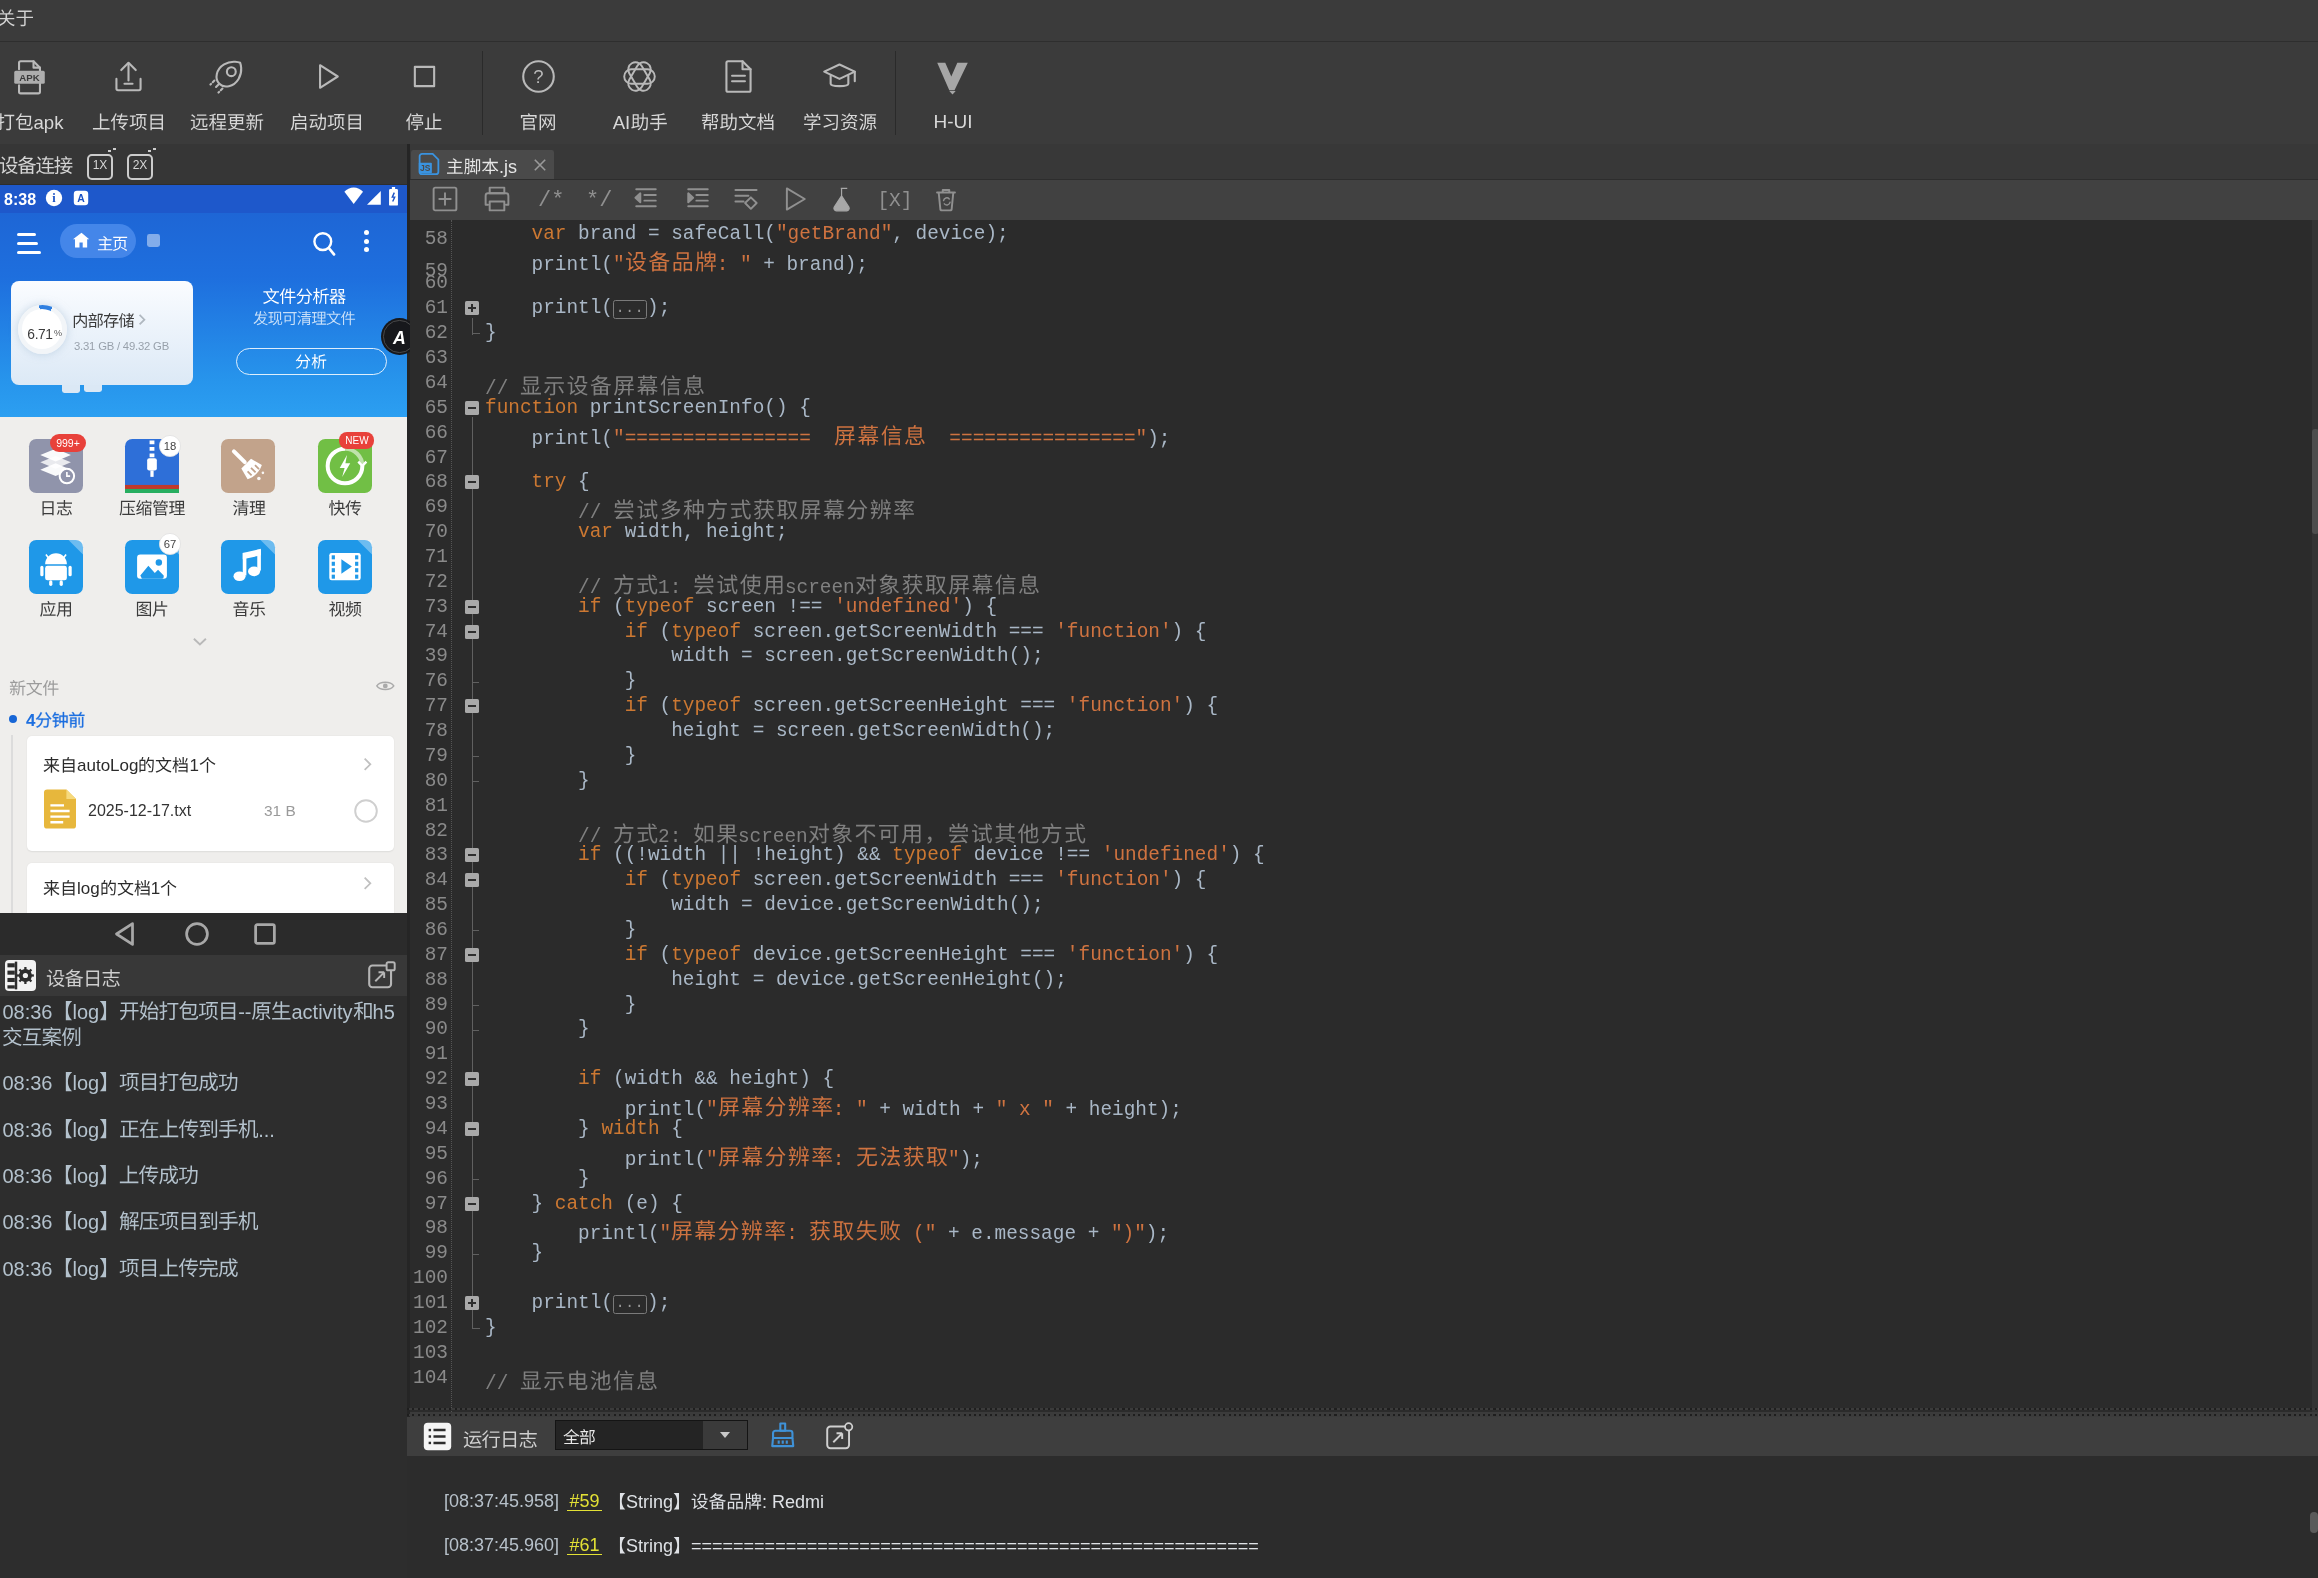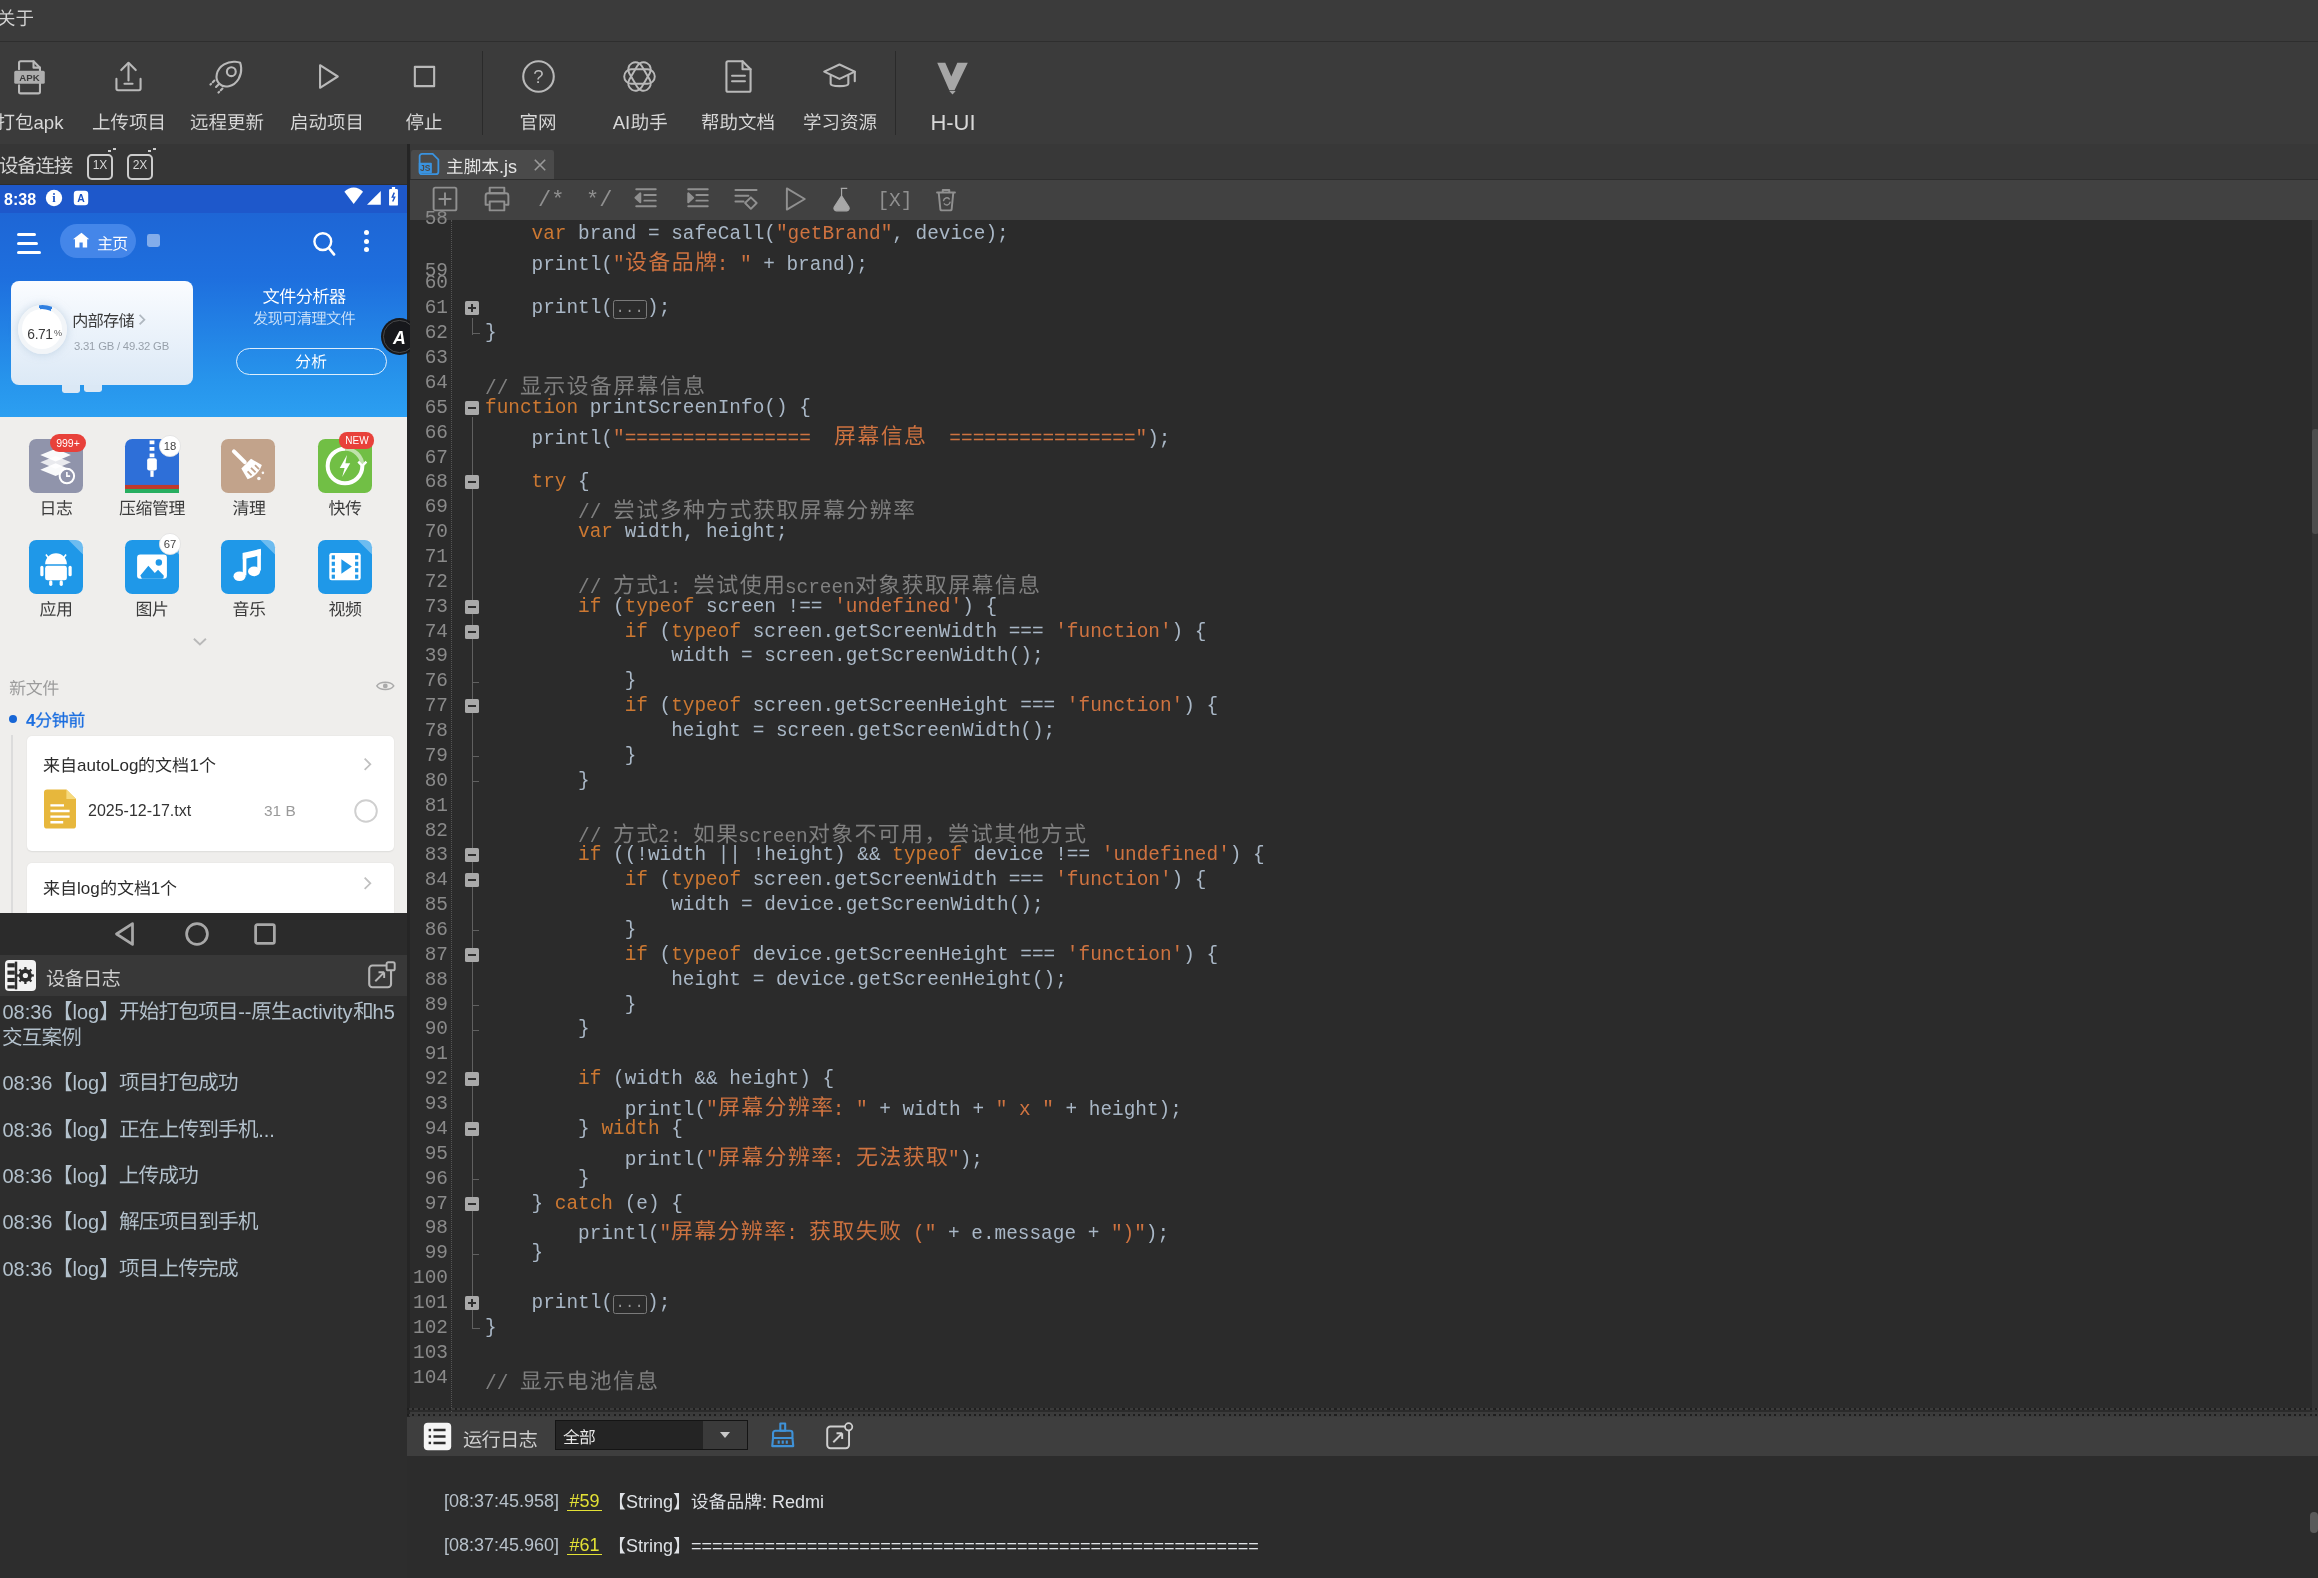--- a/index.html
+++ b/index.html
@@ -261,21 +261,21 @@
       <use href="#g26" transform="translate(69 20.7) scale(0.023 -0.023)"></use>
     </svg></div>
 <div style="position:absolute;left:895px;top:51px;width:0.8px;height:84px;background:#2a2a2a;"></div>
 <svg style="position:absolute;left:934px;top:58px;overflow:visible;" width="37" height="37" viewBox="0 0 46 46">
     <g fill="#a6a6a6">
       <path d="M4 6 L14 6 L21.5 23 L29 6 L42 6 L25.5 40 L19 40 Z"></path>
       <path d="M17.5 6 L22 15.5 L26.5 6 Z" fill="#3b3b3b"></path>
       <path d="M19 41 L23 45.5 L27 41 Z"></path>
     </g>
   </svg>
-<div class="r " style="left:953px;top:112px;font-size:22px;color:#d8d8d8;transform:translateX(-50%);">H-UI</div>
+<div class="r " style="left:953px;top:112px;font-size:19px;color:#d8d8d8;transform:translateX(-50%);">H-UI</div>
 <div style="position:absolute;left:0;top:144px;width:407px;height:1435px;background:#2d2d2d;"></div>
 <div style="position:absolute;left:407px;top:144px;width:3.2px;height:1435px;background:#252525;"></div>
 <div style="position:absolute;left:0;top:144px;width:407px;height:40px;background:#363636;"></div>
 <div class="r " style="left:-0.8px;top:155px;font-size:19.4px;color:#d5d5d5;"><svg class="cj " style="overflow:visible;" width="73" height="17.5" viewBox="0 0 90 21.5938">
       <use href="#g27" transform="translate(0 21.6) scale(0.024 -0.024)"></use>
       <use href="#g28" transform="translate(22.5 21.6) scale(0.024 -0.024)"></use>
       <use href="#g29" transform="translate(45 21.6) scale(0.024 -0.024)"></use>
       <use href="#g30" transform="translate(67.5 21.6) scale(0.024 -0.024)"></use>
     </svg></div>
 <div style="position:absolute;left:87px;top:154px;width:22px;height:22px;border:2px solid #cccccc;border-radius:4.9px;">
@@ -745,21 +745,21 @@
     <text x="-2" y="25" font-size="24" fill="#909090" font-family="Liberation Mono">[X]</text>
   </svg>
 <svg style="position:absolute;left:933px;top:186px;overflow:visible;" width="26" height="26" viewBox="0 0 32 32">
     <g stroke="#909090" stroke-width="2.4" fill="none" stroke-linecap="round" stroke-linejoin="round">
       <path d="M5 8 h22 M12 8 V5 h8 v3 M7 8 l2 20 a2 2 0 0 0 2 2 h10 a2 2 0 0 0 2-2 l2-20"></path>
       <path d="M13 18 a4 4 0 0 1 7-2 m1 4 a4 4 0 0 1-7 2" stroke-width="1.8"></path>
     </g>
   </svg>
 <div style="position:absolute;left:410px;top:220px;width:1908px;height:1192px;background:#2b2b2b;"></div>
 <div style="position:absolute;left:451px;top:220px;width:0.8px;height:1192px;background:transparent;border-left:0.8px dotted #555;"></div>
-<div class="r ln" style="top:210px;">58</div>
+<div class="r ln" style="top:230px;">58</div>
 <div class="r code" style="left:485px;top:225px;"><span class="pl">    </span><span class="kw">var</span><span class="pl"> brand = safeCall(</span><span class="st">"getBrand"</span><span class="pl">, device);</span></div>
 <div class="r ln" style="top:250px;margin-top:12px;">59</div>
 <div class="r code" style="left:485px;top:250px;"><span class="pl">    printl(</span><span class="st">"<svg class="cj " style="overflow:visible;" width="92" height="19.7" viewBox="0 0 113.391 24.2969">
         <use href="#g27" transform="translate(0 24.3) scale(0.027 -0.027)"></use>
         <use href="#g28" transform="translate(28.8 24.3) scale(0.027 -0.027)"></use>
         <use href="#g87" transform="translate(57.6 24.3) scale(0.027 -0.027)"></use>
         <use href="#g88" transform="translate(86.4 24.3) scale(0.027 -0.027)"></use>
       </svg>: "</span><span class="pl"> + brand);</span></div>
 <div class="r ln" style="top:274px;">60</div>
 <div class="r ln" style="top:299px;">61</div>

